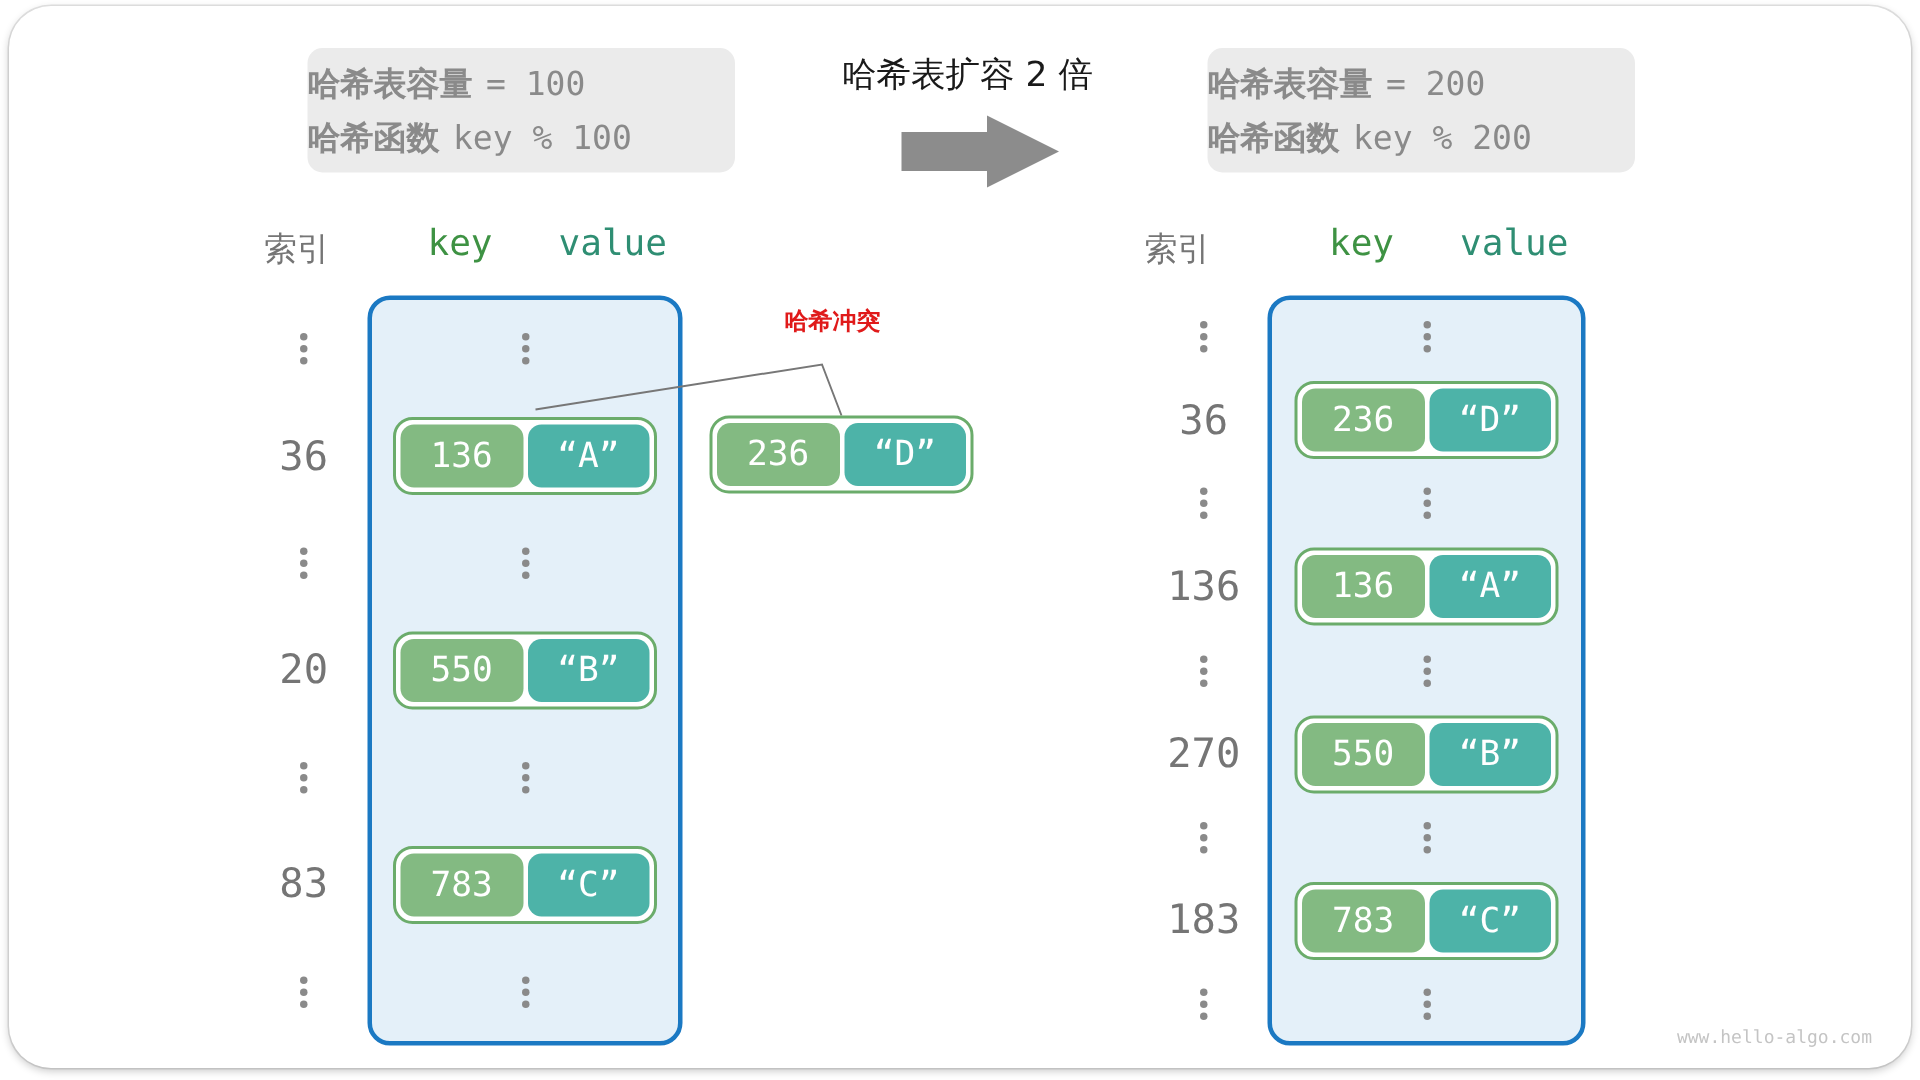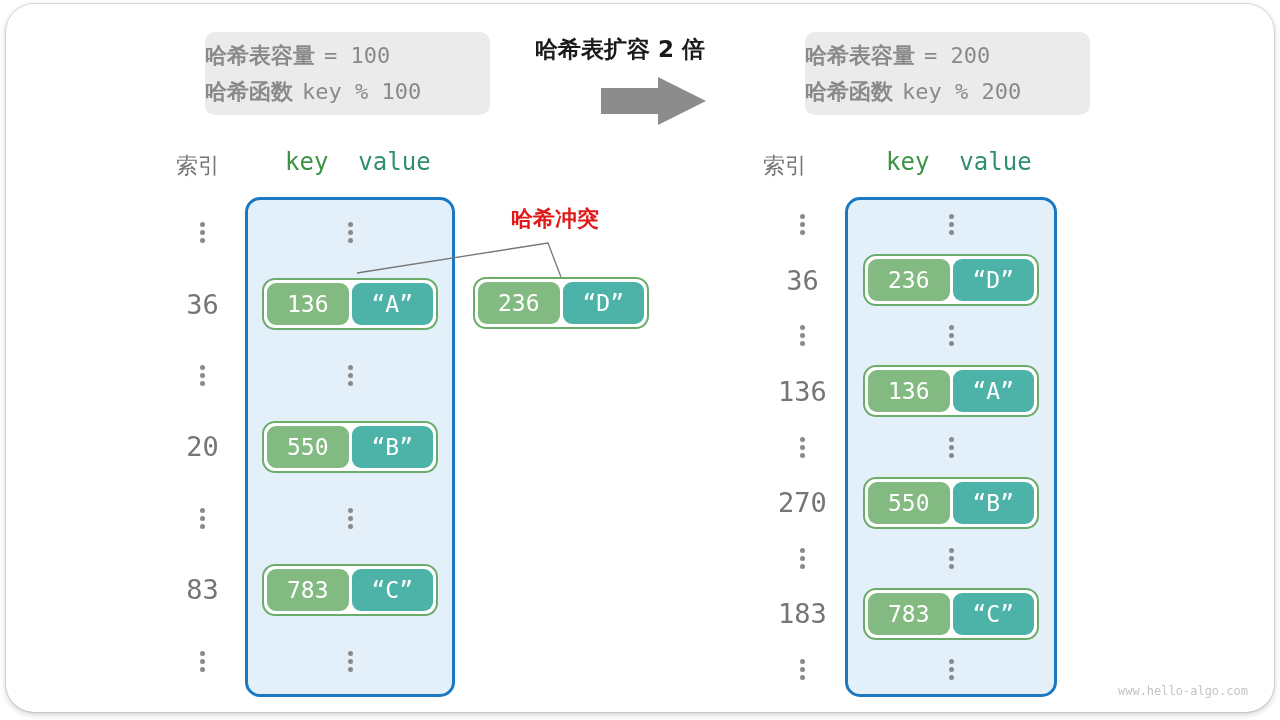--- a/index.html
+++ b/index.html
@@ -20,30 +20,30 @@
   
   .info-box{position:absolute;width:285px;height:83px;background:var(--c-graybox);
             border-radius:10px;display:flex;flex-direction:column;justify-content:center;
             gap:6px;box-sizing:border-box;}
   .info-line{display:flex;align-items:baseline;gap:9px;white-space:nowrap;}
   .info-line .cn{font-weight:700;font-size:22px;color:var(--c-graytext);}
   .info-line .mono{font-family:"DejaVu Sans Mono","Liberation Mono",monospace;
                    font-size:22px;color:var(--c-graytext);}
 
   
-  .expand-label{position:absolute;left:535px;top:34px;width:220px;
-                font-weight:700;font-size:23px;color:var(--c-black);white-space:nowrap;}
+  .expand-label{position:absolute;left:535px;top:34px;width:220px;text-align:center;
+                font-weight:400;font-size:23px;color:var(--c-black);white-space:nowrap;}
   .arrow-shaft{position:absolute;left:601px;top:88px;width:58px;height:26px;background:var(--c-arrow);}
   .arrow-head{position:absolute;left:658px;top:77px;width:0;height:0;
               border-left:48px solid var(--c-arrow);
               border-top:24px solid transparent;border-bottom:24px solid transparent;}
 
   
   .hdr-index{position:absolute;font-size:22px;color:var(--c-index);white-space:nowrap;}
-  .hdr-kv{position:absolute;display:flex;gap:30px;
+  .hdr-kv{position:absolute;display:flex;gap:44px;
           font-family:"DejaVu Sans Mono","Liberation Mono",monospace;font-size:24px;}
   .hdr-kv .k{color:var(--c-key-hdr);}
   .hdr-kv .v{color:var(--c-value-hdr);}
 
   
   .table-wrap{position:absolute;height:500px;}
   .container-bg{position:absolute;top:0;height:500px;background:var(--c-container-bg);
                 border:3px solid var(--c-container-border);border-radius:15px;box-sizing:border-box;}
   .rows{position:absolute;inset:0;display:flex;flex-direction:column;}
   .trow{flex:1;display:flex;align-items:center;}
@@ -58,21 +58,21 @@
   .pair{width:176px;height:52px;background:#ffffff;border:2px solid var(--c-pair-border);
         border-radius:13px;display:flex;gap:3px;padding:3px;box-sizing:border-box;}
   .pair .kbox,.pair .vbox{flex:1;border-radius:9px;color:#ffffff;display:flex;
         align-items:center;justify-content:center;
         font-family:"DejaVu Sans Mono","Liberation Mono",monospace;font-size:23px;}
   .pair .kbox{background:var(--c-key);}
   .pair .vbox{background:var(--c-value);}
 
   
   .collision-label{position:absolute;left:480px;top:204px;width:150px;text-align:center;
-                   font-weight:700;font-size:22px;color:var(--c-red);white-space:nowrap;}
+                   font-weight:700;font-size:16px;color:var(--c-red);white-space:nowrap;}
   .collision-lines{position:absolute;left:340px;top:235px;pointer-events:none;}
   .collision-slot{position:absolute;left:473px;top:277px;}
 
   .watermark{position:absolute;right:32px;bottom:22px;
              font-family:"DejaVu Sans Mono","Liberation Mono",monospace;
              font-size:12px;color:var(--c-watermark);}
 </style>
 </head>
 <body>
 

